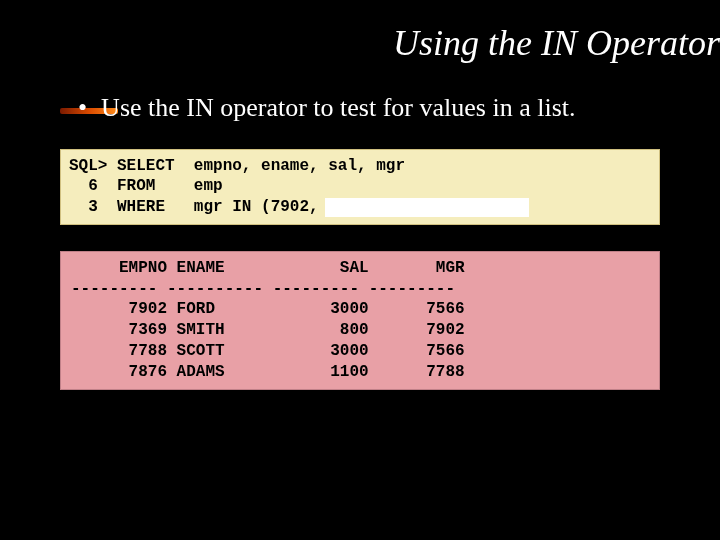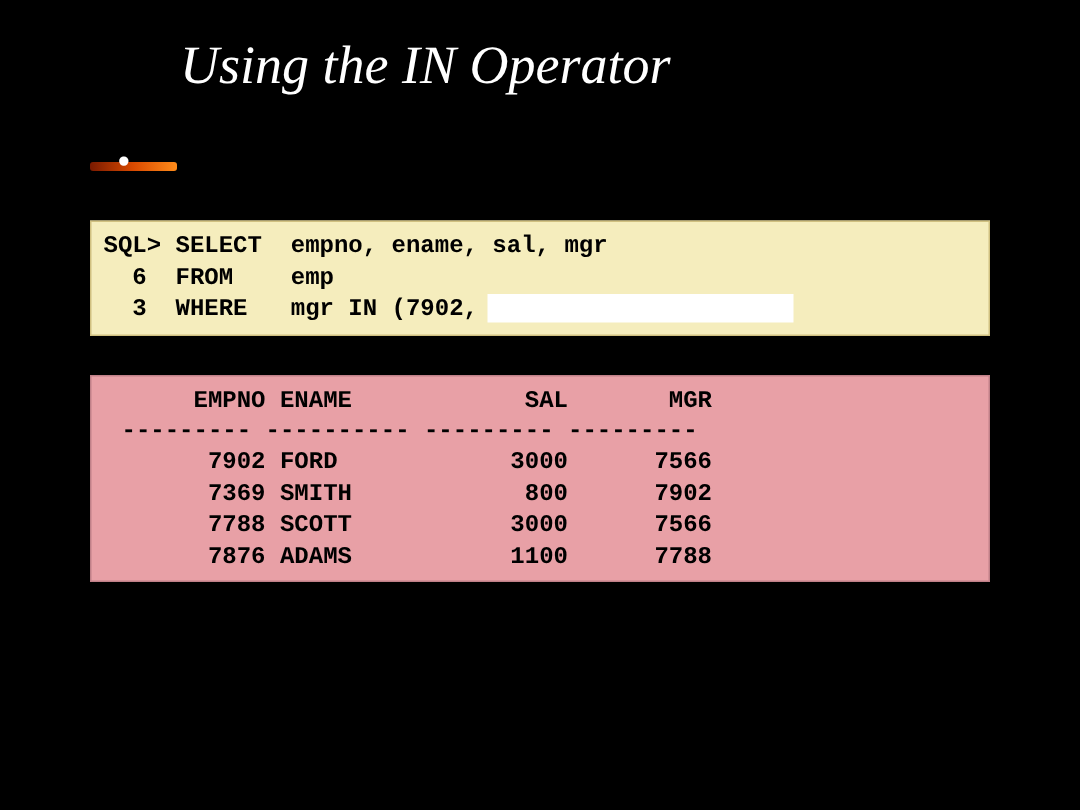--- a/index.html
+++ b/index.html
@@ -8,21 +8,21 @@
     height: 540px;
     background: #000;
     font-family: Georgia, 'Times New Roman', serif;
     overflow: hidden;
     position: relative;
   }
   .title {
     color: #fff;
     font-style: italic;
     font-size: 36px;
-    text-align: left;
+    text-align: right;
     padding-top: 22px;
     padding-left: 120px;
     font-weight: normal;
   }
   .bullet-row {
     display: flex;
     align-items: flex-start;
     margin-top: 28px;
     padding-left: 78px;
     padding-right: 40px;
@@ -71,34 +71,35 @@
     height: 19px;
   }
   .hl1 { left: 264px; top: 48px; width: 204px; }
   .result-block {
     background: #e8a0a6;
     font-family: 'Courier New', monospace;
     font-size: 16px;
     font-weight: bold;
     color: #000;
     margin: 26px 60px 0 60px;
-    padding: 6px 20px;
+    padding: 6px 10px;
     white-space: pre;
     line-height: 1.3;
     border: 1px solid #c08088;
   }
 </style>
 </head>
 <body>
 
 <h1 class="title">Using the IN Operator</h1>
 
 <div class="bullet-row">
   <div class="underline-bar"></div>
   <span class="bullet-dot">•</span>
+  <span class="bullet-text">Use the IN operator to test for values in a list.</span>
 </div>
 
 <div class="code-block"><span>SQL&gt; SELECT  empno, ename, sal, mgr</span>
 <span>  6  FROM    emp</span>
 <span>  3  WHERE   mgr IN (7902, 7566, 7788);</span><div class="hl-push hl1"></div></div>
 
 <div class="result-block"><span>     EMPNO ENAME            SAL       MGR</span>
 <span>--------- ---------- --------- ---------</span>
 <span>      7902 FORD            3000      7566</span>
 <span>      7369 SMITH            800      7902</span>

